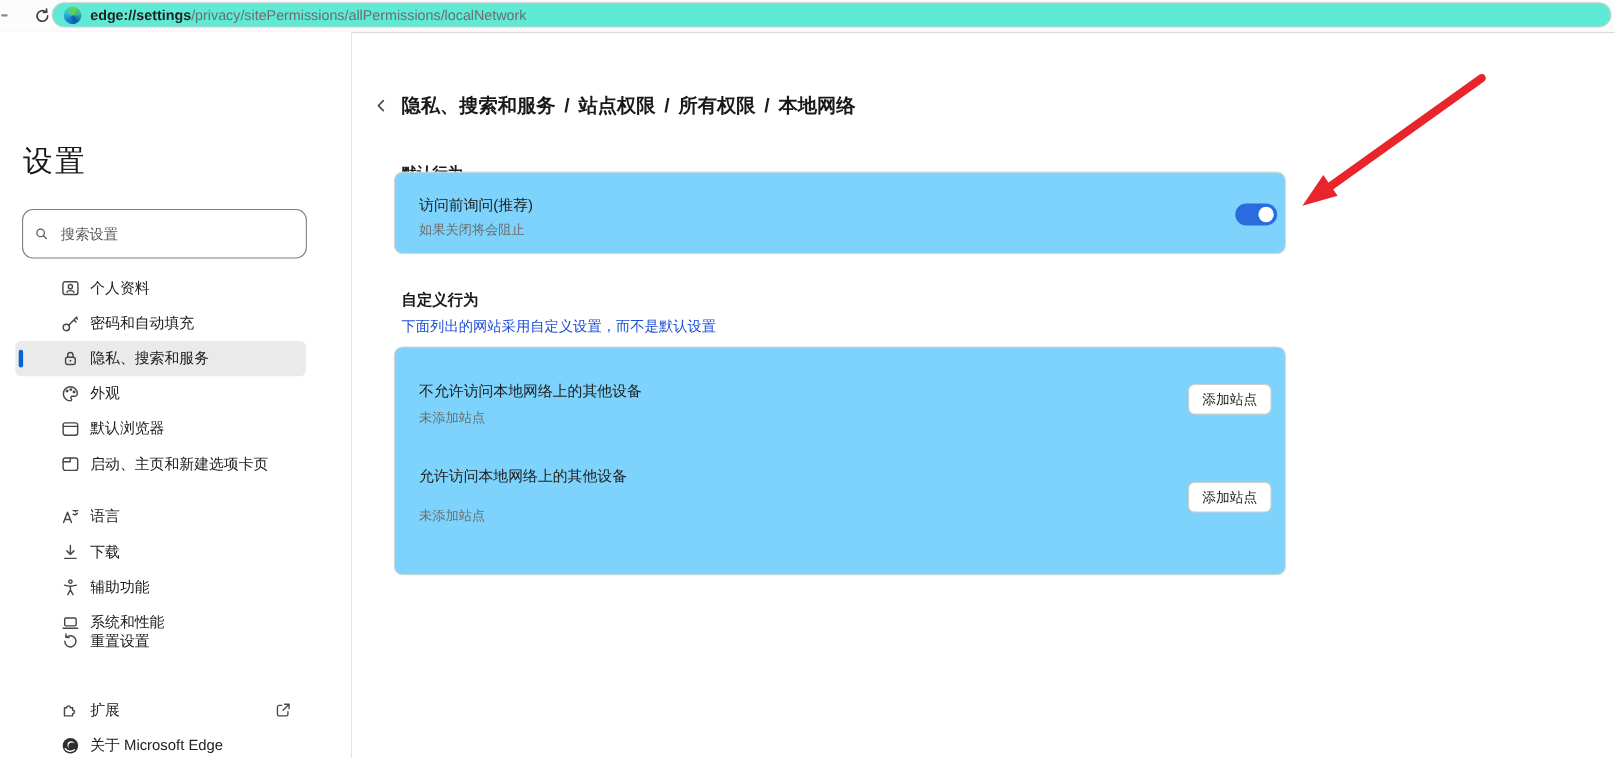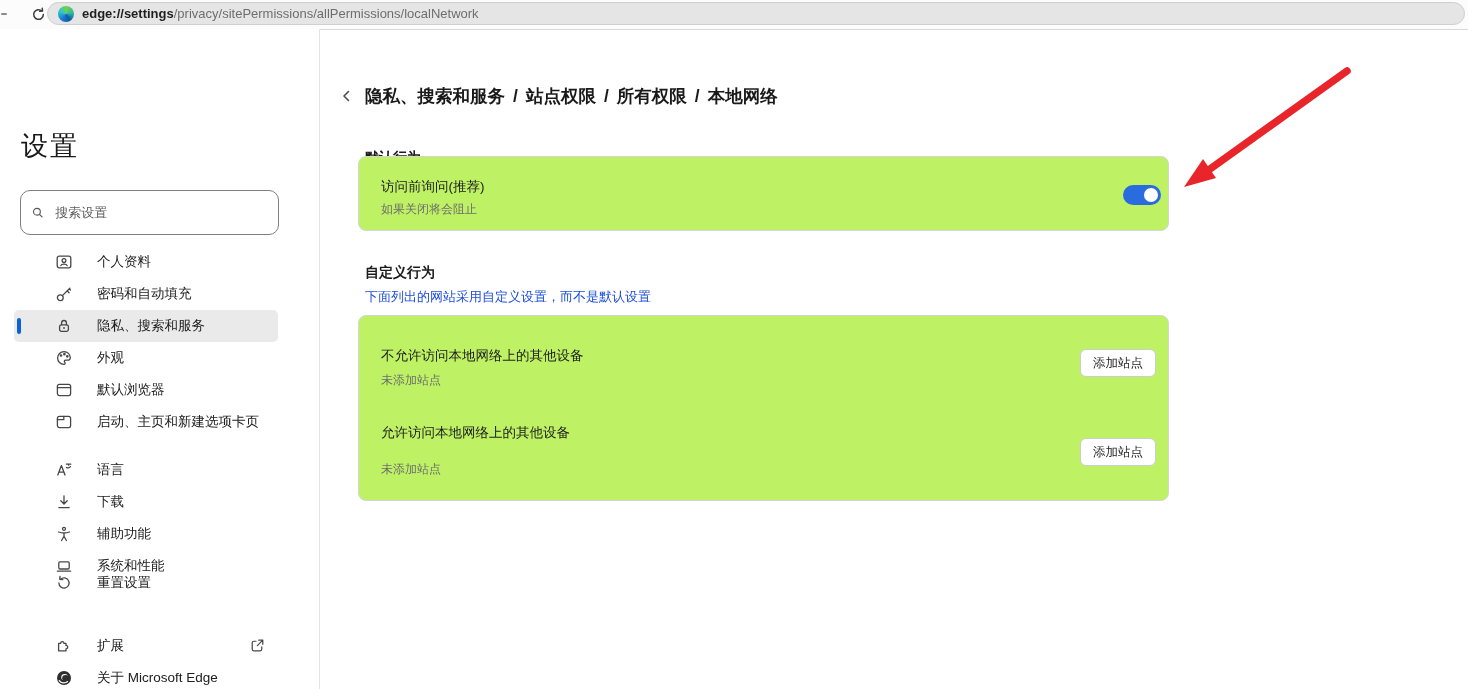--- a/index.html
+++ b/index.html
@@ -6,43 +6,43 @@
   body{
     width:1468px;height:689px;position:relative;overflow:hidden;
     background:#ffffff;
     font-family:"Liberation Sans","DejaVu Sans",sans-serif;
     color:#1b1b1b;
   }
   
   .topbar{position:absolute;left:0;top:0;width:1468px;height:29px;background:#fcfcfc;border-bottom:1px solid #d9d9d9;}
   .win-dash{position:absolute;left:1px;top:13px;width:6px;height:2px;background:#8a8a8a;border-radius:1px;}
   .reload-btn{position:absolute;left:29px;top:5px;width:19px;height:19px;display:flex;align-items:center;justify-content:center;}
-  .url-pill{position:absolute;left:47px;top:2px;right:3px;height:23px;border:1px solid #cfcfcf;border-radius:13px;background:#e5e5e5;display:flex;align-items:center;padding:0 10px;box-sizing:border-box;gap:8px;}
+  .url-pill{position:absolute;left:47px;top:2px;right:3px;height:23px;border:1px solid #cfcfcf;border-radius:13px;background:#5eead4;display:flex;align-items:center;padding:0 10px;box-sizing:border-box;gap:8px;}
   .favicon{width:16px;height:16px;border-radius:50%;flex:none;
     background:conic-gradient(from 150deg,#0c59a4,#1d7fd0,#30c5cf,#71d243,#35b7a4,#0c59a4);}
   .url-text{font-size:13px;color:#6e6e6e;white-space:nowrap;}
   .url-text b{color:#1f1f1f;font-weight:700;}
   
   .sidebar{position:absolute;left:0;top:29px;width:319px;bottom:0;background:#fff;border-right:1px solid #e4e4e4;}
   .settings-title{position:absolute;left:21px;top:99px;font-size:27px;font-weight:400;letter-spacing:2px;color:#191919;}
   .searchbox{position:absolute;left:20px;top:161px;width:259px;height:45px;border:1px solid #7f7f7f;border-radius:10px;background:#fff;display:flex;align-items:center;gap:9px;padding:0 10px;box-sizing:border-box;}
   .searchbox input{border:none;outline:none;background:transparent;font-size:13px;color:#333;width:100%;font-family:inherit;}
   .searchbox input::placeholder{color:#5c5c5c;}
-  .nav-item{position:absolute;left:14px;width:264px;height:32px;display:flex;align-items:center;gap:24px;padding-left:41px;box-sizing:border-box;font-size:13.5px;color:#202020;border-radius:5px;cursor:pointer;}
+  .nav-item{position:absolute;left:14px;width:264px;height:32px;display:flex;align-items:center;gap:9px;padding-left:41px;box-sizing:border-box;font-size:13.5px;color:#202020;border-radius:5px;cursor:pointer;}
   .nav-item.selected{background:#eaeaea;}
   .nav-indicator{position:absolute;left:3px;top:8px;width:4px;height:16px;border-radius:2px;}
   .icon18{width:18px;height:18px;flex:none;}
   .ext-link{position:absolute;right:12px;top:7px;}
   
   .breadcrumb{position:absolute;left:339px;top:84px;display:flex;align-items:center;gap:12px;}
   .crumb-line{font-size:17.5px;font-weight:700;color:#191919;display:flex;align-items:center;}
   .crumb-sep{margin:0 8px;}
   .section-heading{position:absolute;font-size:14px;font-weight:700;color:#1b1b1b;}
   .section-sub{position:absolute;font-size:13px;color:#1d4ed8;}
-  .card{position:absolute;left:358px;width:811px;background:#bef264;border:1px solid #d5d5d5;border-radius:8px;box-sizing:border-box;}
+  .card{position:absolute;left:358px;width:811px;background:#7dd3fc;border:1px solid #d5d5d5;border-radius:8px;box-sizing:border-box;}
   .row-title{position:absolute;left:22px;font-size:13.5px;color:#1c1c1c;}
   .row-sub{position:absolute;left:22px;font-size:12px;color:#6d6d6d;}
   .toggle{position:absolute;right:7px;top:28px;width:38px;height:20px;border-radius:10px;cursor:pointer;}
   .toggle .knob{position:absolute;right:3px;top:3px;width:14px;height:14px;border-radius:50%;background:#fff;}
   .add-btn{position:absolute;right:12px;width:76px;height:28px;border:1px solid #cdcdcd;border-radius:6px;background:#fff;font-size:12.5px;color:#1f1f1f;display:flex;align-items:center;justify-content:center;font-family:inherit;cursor:pointer;}
   .annot-arrow{position:absolute;left:1168px;top:60px;width:190px;height:138px;pointer-events:none;}
   .back-btn{position:relative;width:14px;height:18px;cursor:pointer;flex:none;}
   svg.line-ic{stroke:#474747;fill:none;stroke-width:1.3;stroke-linecap:round;stroke-linejoin:round;}
 </style>
 </head>
@@ -200,21 +200,21 @@
   <div class="row-title" style="top:21px;">访问前询问(推荐)</div>
   <div class="row-sub" style="top:44px;">如果关闭将会阻止</div>
   <div class="toggle" style="background:#2b6be0">
     <span class="knob"></span>
   </div>
 </div>
 
 <div class="section-heading" style="left:365px;top:264px;">自定义行为</div>
 <div class="section-sub" style="left:365px;top:288px;">下面列出的网站采用自定义设置，而不是默认设置</div>
 
-<div class="card" style="top:315px;height:186px;padding-left:20px;">
+<div class="card" style="top:315px;height:208px;padding-left:20px;">
   <div>
     <div class="row-title" style="top:31px;">不允许访问本地网络上的其他设备</div>
     <div class="row-sub" style="top:56px;">未添加站点</div>
     <button class="add-btn" style="top:33px;">添加站点</button>
   </div>
   <div>
     <div class="row-title" style="top:108px;">允许访问本地网络上的其他设备</div>
     <div class="row-sub" style="top:145px;">未添加站点</div>
     <button class="add-btn" style="top:122px;">添加站点</button>
   </div>

